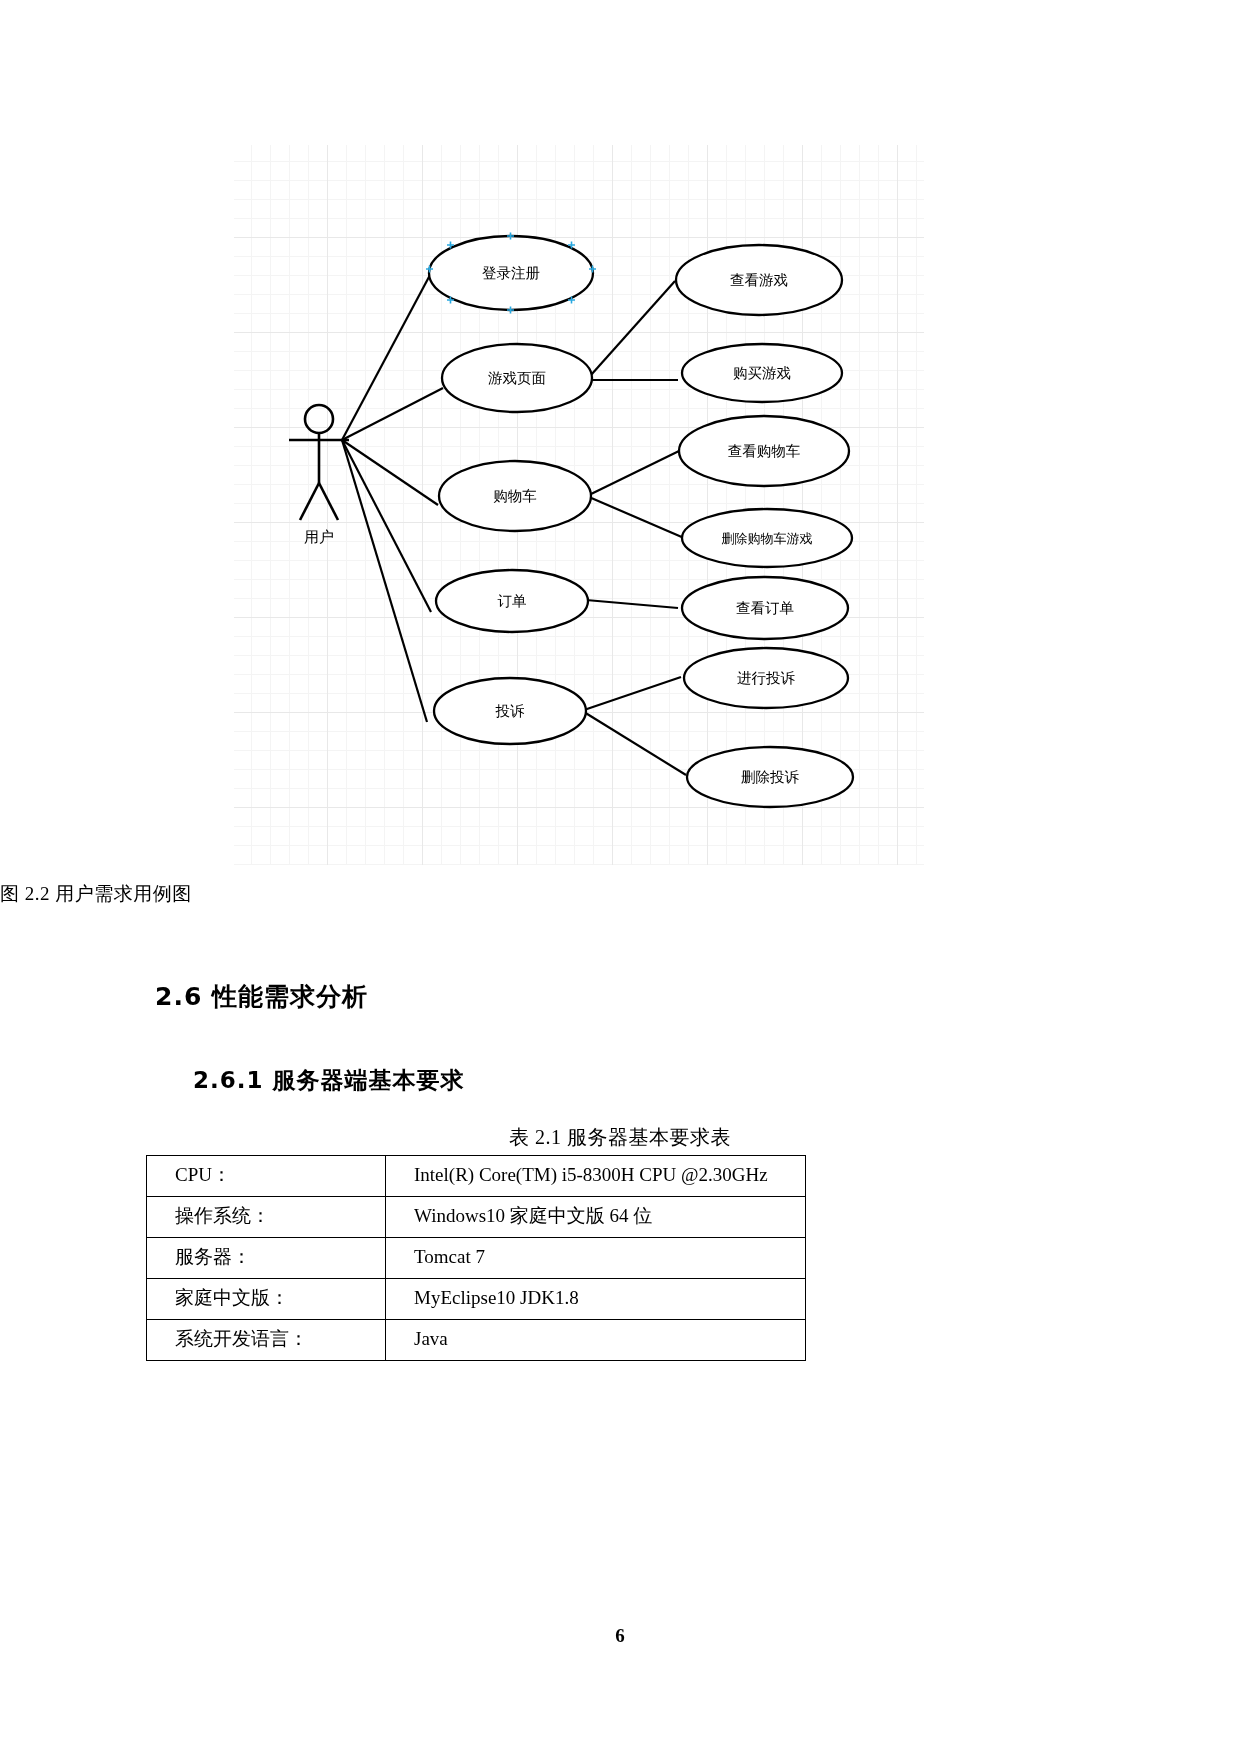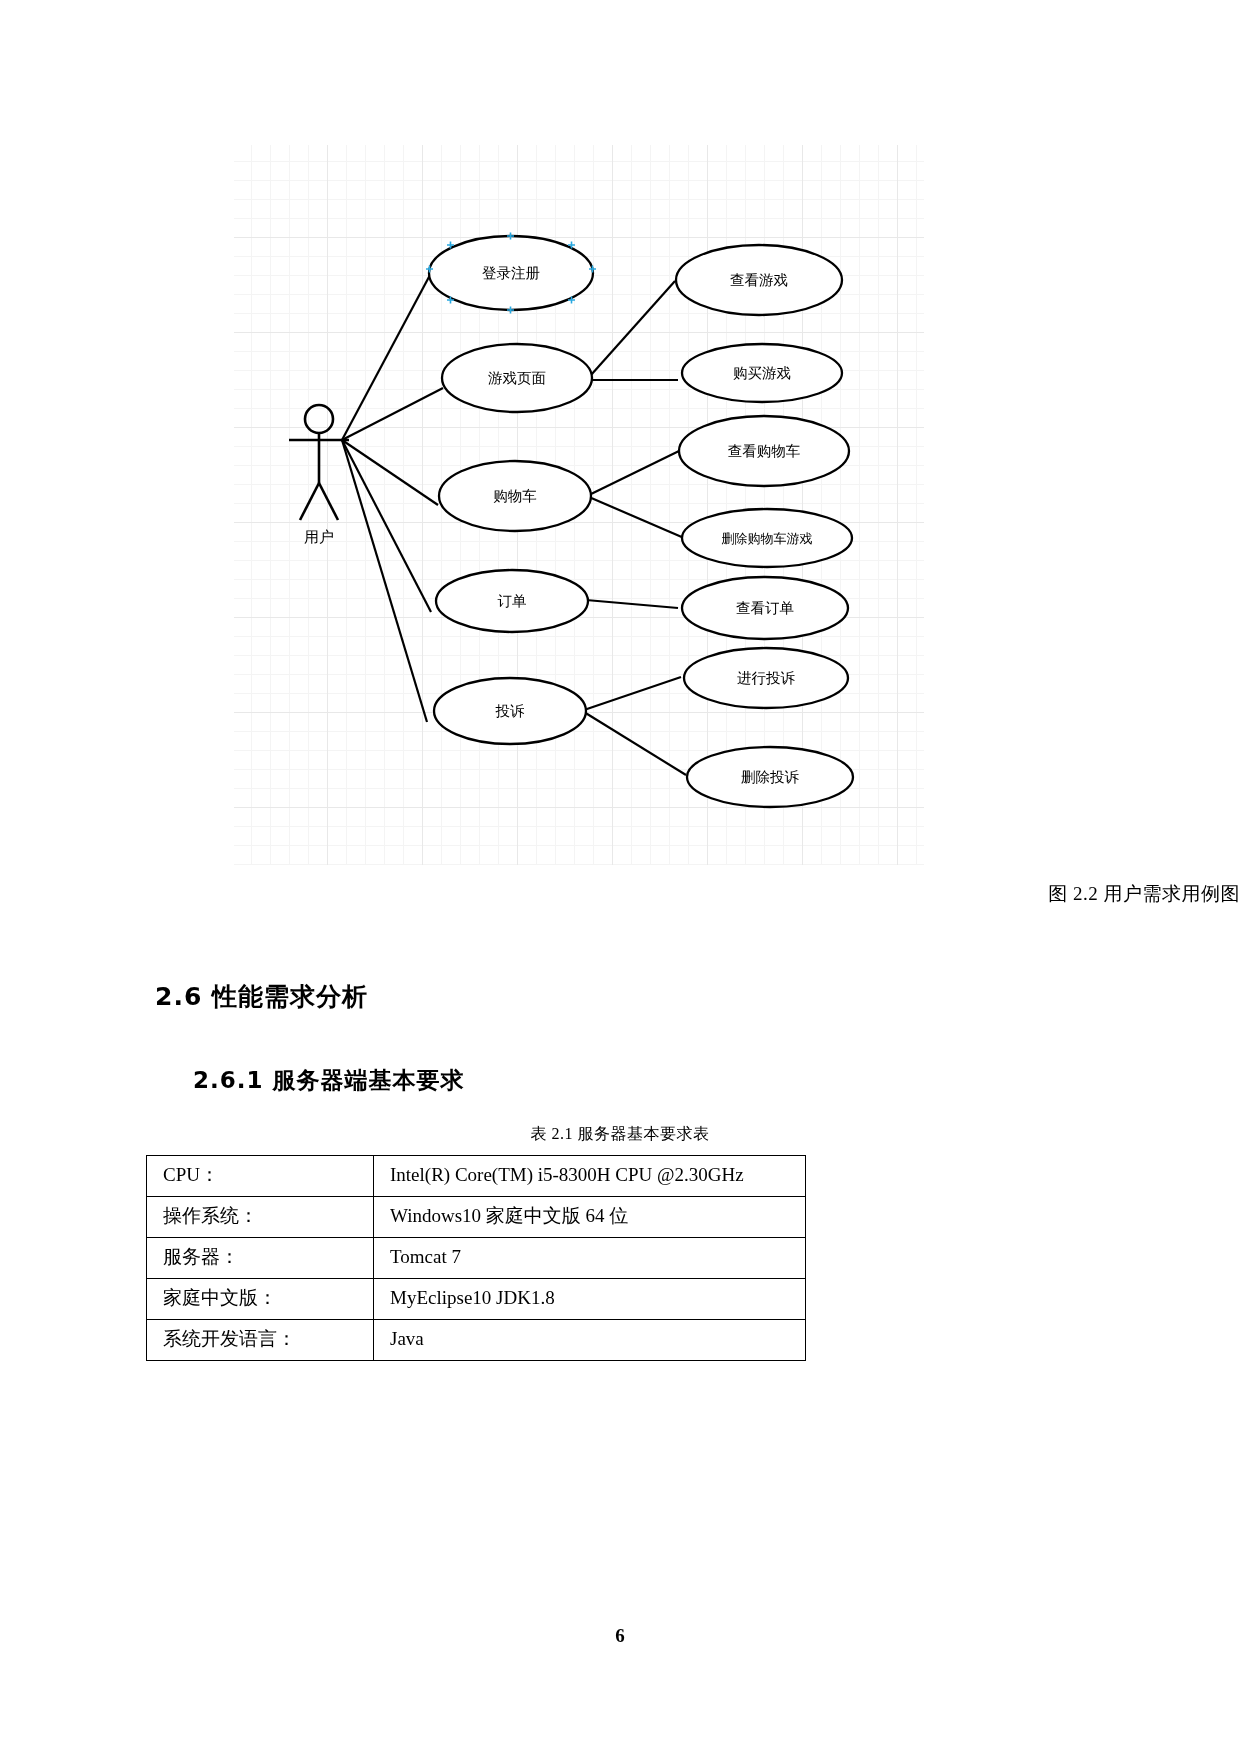--- a/index.html
+++ b/index.html
@@ -85,21 +85,21 @@
     stroke: #29a8e0;
     stroke-width: 1.6;
   }
 
   
   #figure-caption {
     position: absolute;
     left: 0;
     top: 881px;
     width: 1240px;
-    text-align: right;
+    text-align: left;
     font-family: "Liberation Serif", "DejaVu Serif", serif;
     font-size: 19px;
     letter-spacing: 0.5px;
   }
   #heading-2-6 {
     position: absolute;
     left: 155px;
     top: 980px;
     font-family: "DejaVu Sans", "Liberation Sans", sans-serif;
     font-size: 25px;
@@ -116,37 +116,37 @@
     letter-spacing: 1px;
     margin-left: 38px;
   }
   #table-caption {
     position: absolute;
     left: 0;
     top: 1124px;
     width: 1240px;
     text-align: center;
     font-family: "Liberation Serif", "DejaVu Serif", serif;
-    font-size: 16px;
+    font-size: 20px;
     letter-spacing: 0.5px;
   }
 
   
   #spec-table {
     position: absolute;
     left: 146px;
     top: 1155px;
     width: 660px;
     border-collapse: collapse;
     font-family: "Liberation Serif", "DejaVu Serif", serif;
     font-size: 19px;
   }
   #spec-table td {
     border: 1.5px solid #000000;
-    padding: 7px 10px 9px 16px;
+    padding: 7px 10px 9px 28px;
     height: 24px;
     vertical-align: middle;
     line-height: 1.1;
   }
   #spec-table td.label-cell {
     width: 200px;
   }
 
   
   #page-number {

